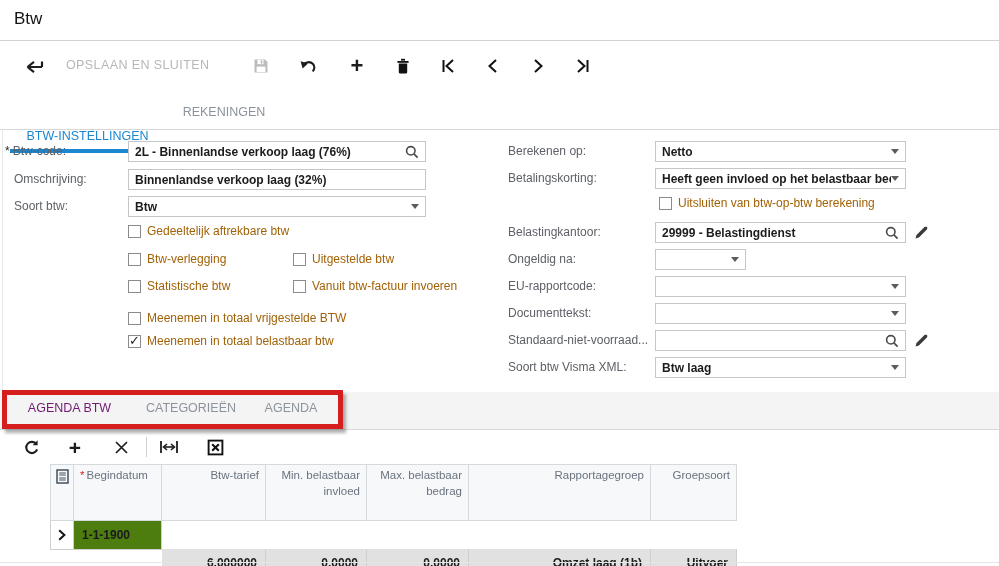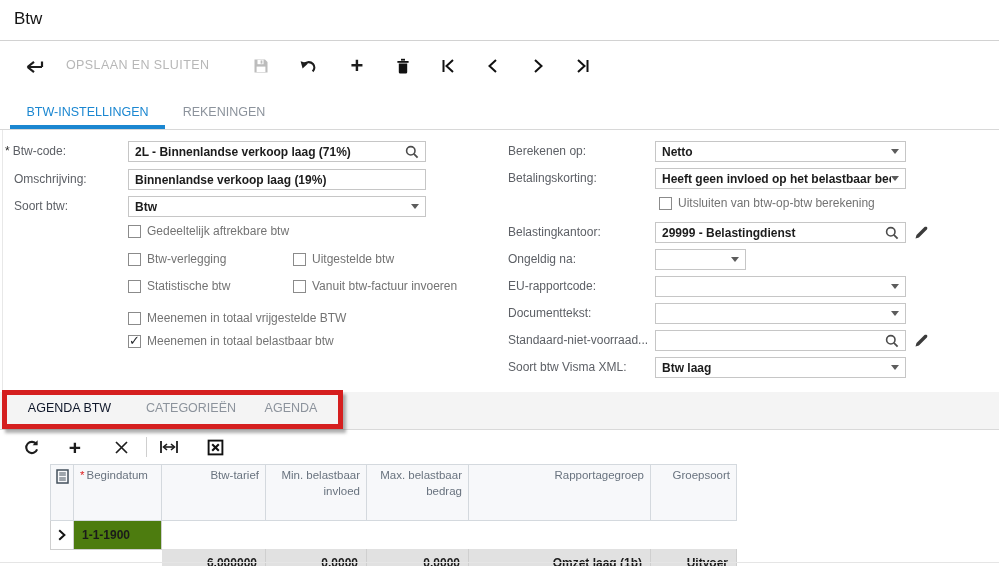--- a/index.html
+++ b/index.html
@@ -7,38 +7,38 @@
   
   #titlebar{position:absolute;top:0;left:0;right:0;height:40px;border-bottom:1px solid #d2d2d2;background:#fff;}
   #page-title{position:absolute;left:14px;top:9px;font-size:17px;color:#141414;}
   
   .tbtn{position:absolute;top:51px;width:30px;height:30px;display:flex;align-items:center;justify-content:center;}
   #save-close{position:absolute;left:66px;top:58px;font-size:12.5px;color:#b7b7b7;letter-spacing:.4px;white-space:nowrap;}
   .glyph{font-size:22px;color:#1d1d1d;line-height:1;}
   
   #maintabs{position:absolute;top:100px;left:0;right:0;height:29px;border-bottom:1px solid #d8d8d8;background:#fff;}
   .mtab{position:absolute;top:0;height:29px;line-height:25px;text-align:center;font-size:12.5px;box-sizing:border-box;white-space:nowrap;}
-  .mtab.active{color:#1b87d1;border-bottom:4px solid #1b87d1;}
+  .mtab.active{color:#1b87d1;border-bottom:4px solid #1b87d1;margin-top:24px;}
   .mtab.inactive{color:#8c939c;}
   
   #form-left-edge{position:absolute;left:2px;top:130px;width:1px;height:262px;background:#e8e8e8;}
   .lbl{position:absolute;font-size:12px;color:#5d6066;white-space:nowrap;}
   .req{color:#2b2b2b;margin-right:3px;}
   .field{position:absolute;height:21px;border:1px solid #c6c6c6;background:#fff;display:flex;align-items:center;
     box-sizing:border-box;padding:0 6px;font-size:12px;font-weight:bold;color:#1c1c1c;}
   .field .val{flex:1;white-space:nowrap;overflow:hidden;}
   .caret{width:0;height:0;border-left:4px solid transparent;border-right:4px solid transparent;border-top:5px solid #5c5c5c;flex:0 0 auto;}
-  .cb{position:absolute;display:flex;align-items:center;font-size:12px;color:#737373;white-space:nowrap;}
+  .cb{position:absolute;display:flex;align-items:center;font-size:12px;color:#a16207;white-space:nowrap;}
   .cb .box{width:13px;height:13px;border:1px solid #8b8b8b;background:#fff;margin-right:6px;position:relative;flex:0 0 auto;box-sizing:border-box;}
   .cb.checked .box::after{content:"\2713";position:absolute;left:0px;top:-3px;font-size:13px;font-weight:bold;color:#24272b;}
   .pencil{position:absolute;width:16px;height:16px;}
   
   #detailtabs{position:absolute;top:392px;left:0;right:0;height:37px;background:#f4f4f4;border-bottom:1px solid #d9d9d9;}
   .dtab{position:absolute;top:0;height:37px;line-height:33px;text-align:center;font-size:12.5px;box-sizing:border-box;white-space:nowrap;}
-  .dtab.active{color:#0f172a;border-bottom:4px solid #1b87d1;}
+  .dtab.active{color:#701a75;border-bottom:4px solid #1b87d1;}
   .dtab.inactive{color:#8c939c;}
   #redbox{position:absolute;left:2px;top:390px;width:341px;height:39px;border:5px solid #d51f1f;
     box-shadow:3px 4px 3px rgba(110,110,110,.55);z-index:6;pointer-events:none;box-sizing:border-box;}
   
   .gbtn{position:absolute;top:434px;width:26px;height:26px;display:flex;align-items:center;justify-content:center;}
   #gt-sep{position:absolute;left:146px;top:437px;width:1px;height:20px;background:#cfcfcf;}
   
   #grid{position:absolute;left:10px;top:464px;padding-left:40px;}
   .hrow,.drow{display:flex;}
   .hcell{box-sizing:border-box;height:57px;background:#f7f8fa;border-top:1px solid #d4d9de;border-bottom:1px solid #d4d9de;
@@ -132,32 +132,32 @@
 
 <div id="maintabs">
   <div class="mtab active" style="left:10px;width:155px">BTW-INSTELLINGEN</div>
   <div class="mtab inactive" style="left:168px;width:112px">REKENINGEN</div>
 </div>
 
 <div id="form-left-edge"></div>
 
 <div class="lbl" style="left:5px;top:144px"><span class="req">*</span><span>Btw-code:</span></div>
 <div class="field" style="left:128px;top:141px;width:298px">
-  <span class="val">2L - Binnenlandse verkoop laag (71%)</span>
+  <span class="val">2L - Binnenlandse verkoop laag (76%)</span>
   <span>
     <svg width="14" height="14" viewBox="0 0 14 14">
         <circle cx="5.8" cy="5.8" r="4.2" fill="none" stroke="#4c4c4c" stroke-width="1.6"></circle>
         <path d="M8.9 8.9 L12.6 12.6" stroke="#4c4c4c" stroke-width="1.8"></path>
       </svg>
   </span>
 </div>
 
 <div class="lbl" style="left:14px;top:172px">Omschrijving:</div>
 <div class="field" style="left:128px;top:169px;width:298px">
-  <span class="val">Binnenlandse verkoop laag (19%)</span>
+  <span class="val">Binnenlandse verkoop laag (32%)</span>
 </div>
 
 <div class="lbl" style="left:14px;top:199px">Soort btw:</div>
 <div class="field" style="left:128px;top:196px;width:298px">
   <span class="val">Btw</span>
   <span class="caret"></span>
 </div>
 
 <div class="cb" style="left:128px;top:224px">
   <span class="box"></span>

